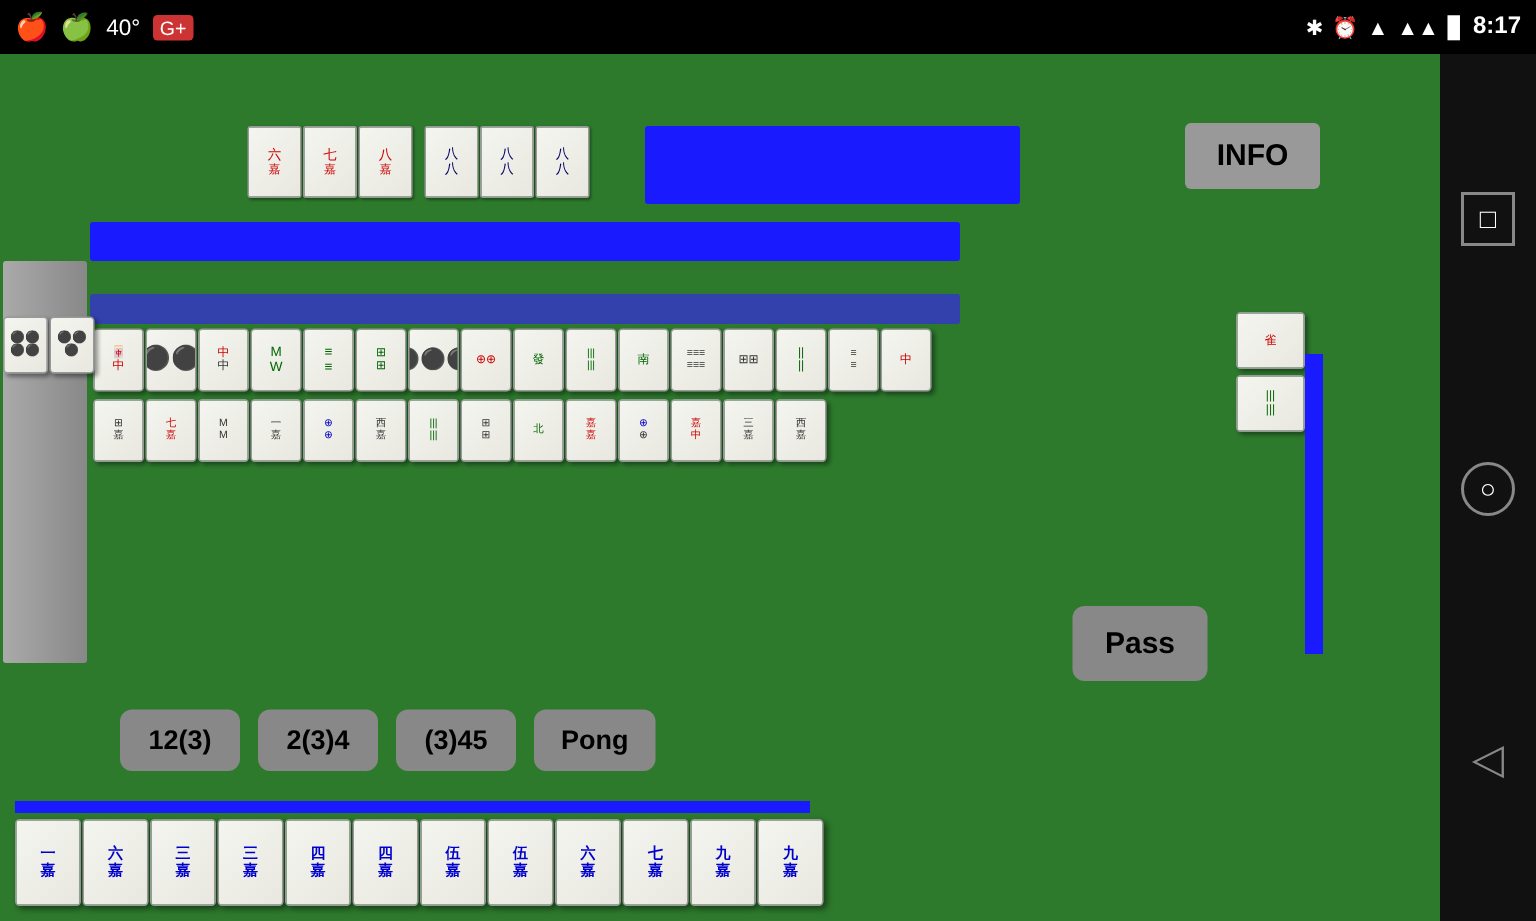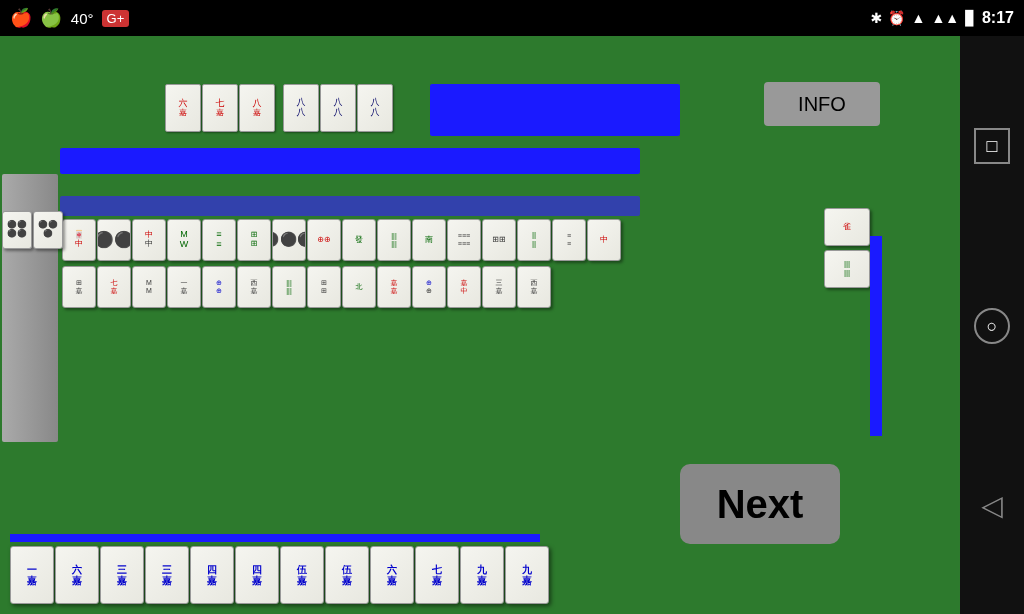--- a/index.html
+++ b/index.html
@@ -76,26 +76,26 @@
       font-size: 18px;
       cursor: pointer;
     }
     .nav-icon.circle { border-radius: 50%; }
 
     
     #info-btn {
       position: absolute;
       top: 46px;
       right: 80px;
-      width: 116px;
+      width: 90px;
       height: 44px;
       background: #999;
       color: #000;
       font-size: 20px;
-      font-weight: normal;
+      font-weight: bold;
       display: flex;
       align-items: center;
       justify-content: center;
       cursor: pointer;
       border-radius: 4px;
     }
 
     .tile {
       width: 36px;
       height: 44px;
@@ -577,25 +577,39 @@
 
   <div style="
     position:absolute; top:200px; right:78px; width:12px; height:200px;
     background:#1a1aff;
   "></div>
 
   <div id="info-btn">
     <span>INFO</span>
   </div>
 
-
-
-  <div id="next-btn">
-    <span style="font-size:40px; font-weight:900;">Next</span>
-  </div>
+  <div id="pass-btn">
+    <span>Pass</span>
+  </div>
+
+  <div id="action-buttons">
+    <div class="action-btn">
+      <span>12(3)</span>
+    </div>
+    <div class="action-btn">
+      <span>2(3)4</span>
+    </div>
+    <div class="action-btn">
+      <span>(3)45</span>
+    </div>
+    <div class="action-btn">
+      <span>Pong</span>
+    </div>
+  </div>
+
 
   <div id="bottom-blue-bar"></div>
 
   <div id="bottom-tiles">
     <div class="bottom-tile">
       <div class="mj-char" style="color:#0000cc; font-size:10px;">
         <div>一</div>
           <div>嘉</div>
       </div>
     </div>

